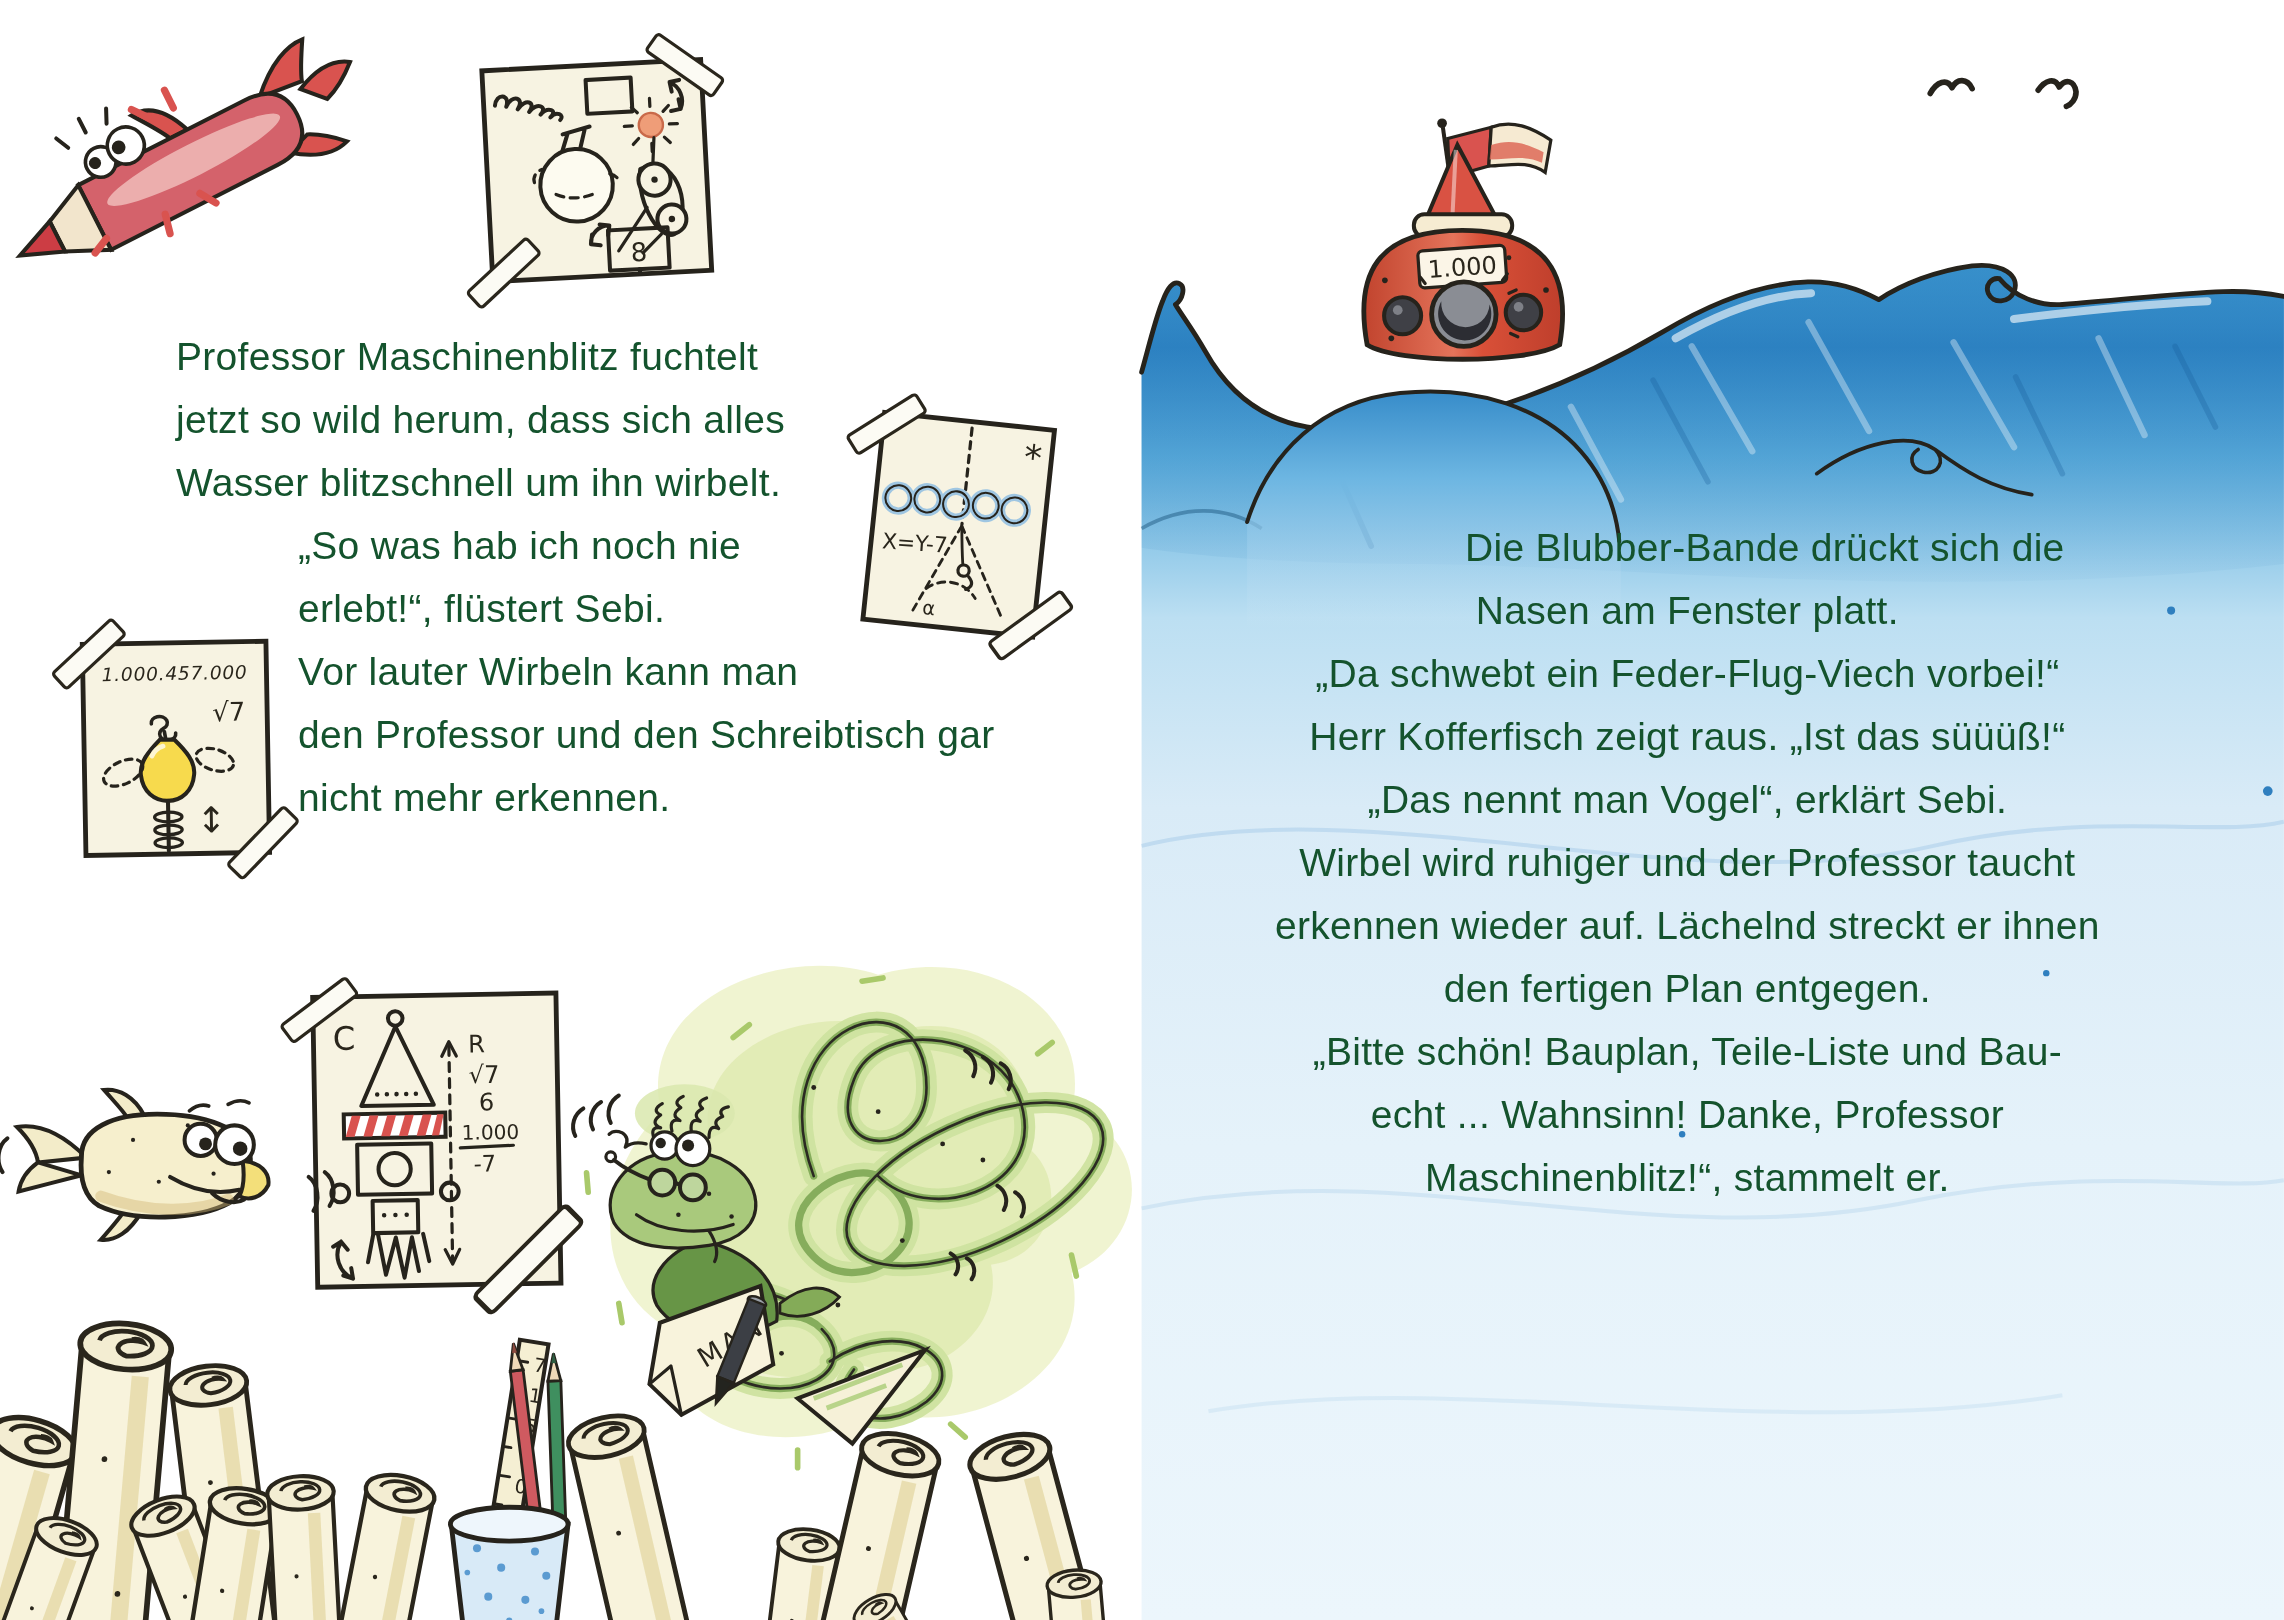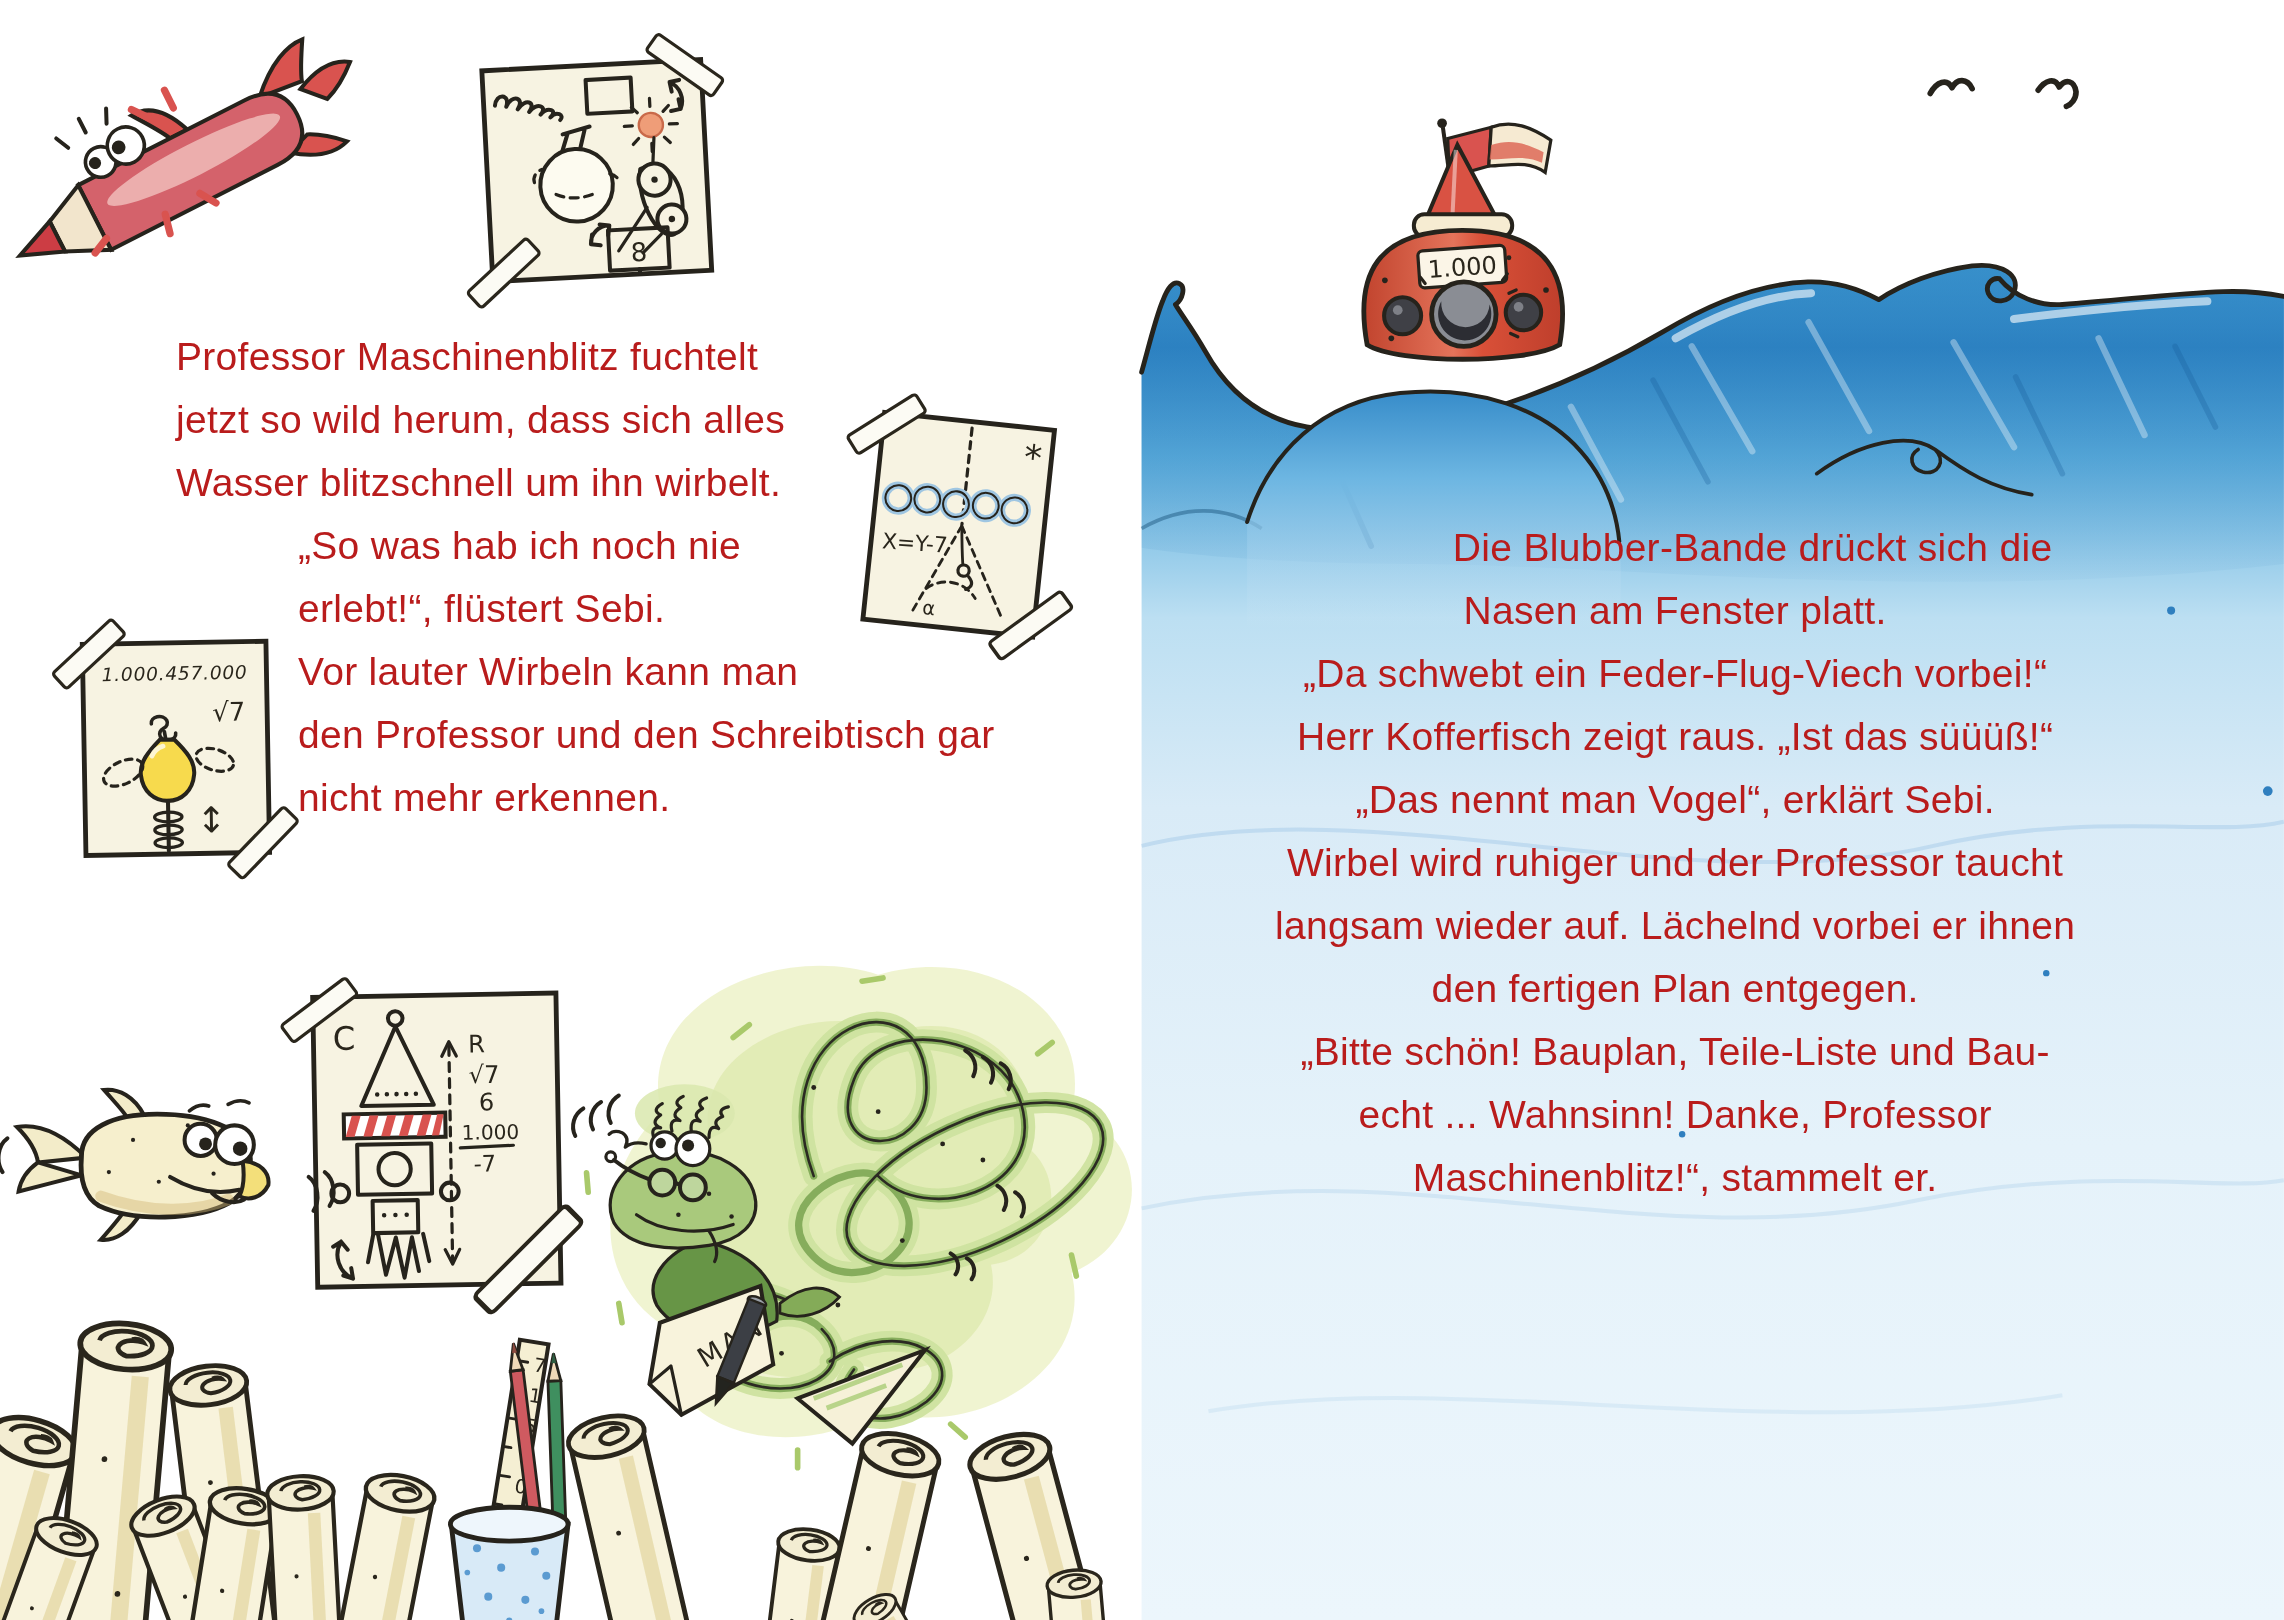--- a/index.html
+++ b/index.html
@@ -1,19 +1,19 @@
 <!DOCTYPE html>
 <html style="font-size:13px"><head>
 <meta charset="utf-8">
 <style>
   html,body{margin:0;padding:0;background:#ffffff;}
   .stage{position:relative;width:2284px;height:1620px;overflow:hidden;background:#ffffff;
          font-family:"Liberation Sans",sans-serif;}
   .art{position:absolute;left:0;top:0;width:2284px;height:1620px;}
-  .para{position:absolute;color:#b91c1c;font-size:39px;line-height:63px;letter-spacing:0.3px;white-space:nowrap;}
+  .para{position:absolute;color:#14532d;font-size:39px;line-height:63px;letter-spacing:0.3px;white-space:nowrap;}
   .para-left{left:176px;top:325px;}
   .para-right{left:1275px;top:516px;text-align:center;}
   .ln{height:63px;}
   .ind{margin-left:122px;}
   .first{text-indent:155px;}
   .hw{font-family:"DejaVu Sans",sans-serif;fill:#2a261c;}
   .ink{stroke:#26231c;fill:none;stroke-linecap:round;stroke-linejoin:round;}
 </style>
 </head>
 <body>
@@ -464,21 +464,21 @@
   <div class="ln ind">nicht mehr erkennen.</div>
 </div>
 
 <div class="para para-right">
   <div class="ln first">Die Blubber-Bande drückt sich die</div>
   <div class="ln">Nasen am Fenster platt.</div>
   <div class="ln">„Da schwebt ein Feder-Flug-Viech vorbei!“</div>
   <div class="ln">Herr Kofferfisch zeigt raus. „Ist das süüüß!“</div>
   <div class="ln">„Das nennt man Vogel“, erklärt Sebi.</div>
   <div class="ln">Wirbel wird ruhiger und der Professor taucht</div>
-  <div class="ln">langsam wieder auf. Lächelnd vorbei er ihnen</div>
+  <div class="ln">erkennen wieder auf. Lächelnd streckt er ihnen</div>
   <div class="ln">den fertigen Plan entgegen.</div>
   <div class="ln">„Bitte schön! Bauplan, Teile-Liste und Bau-</div>
   <div class="ln">echt ... Wahnsinn! Danke, Professor</div>
   <div class="ln">Maschinenblitz!“, stammelt er.</div>
 </div>
 
 </div>
 
 
 </body></html>

